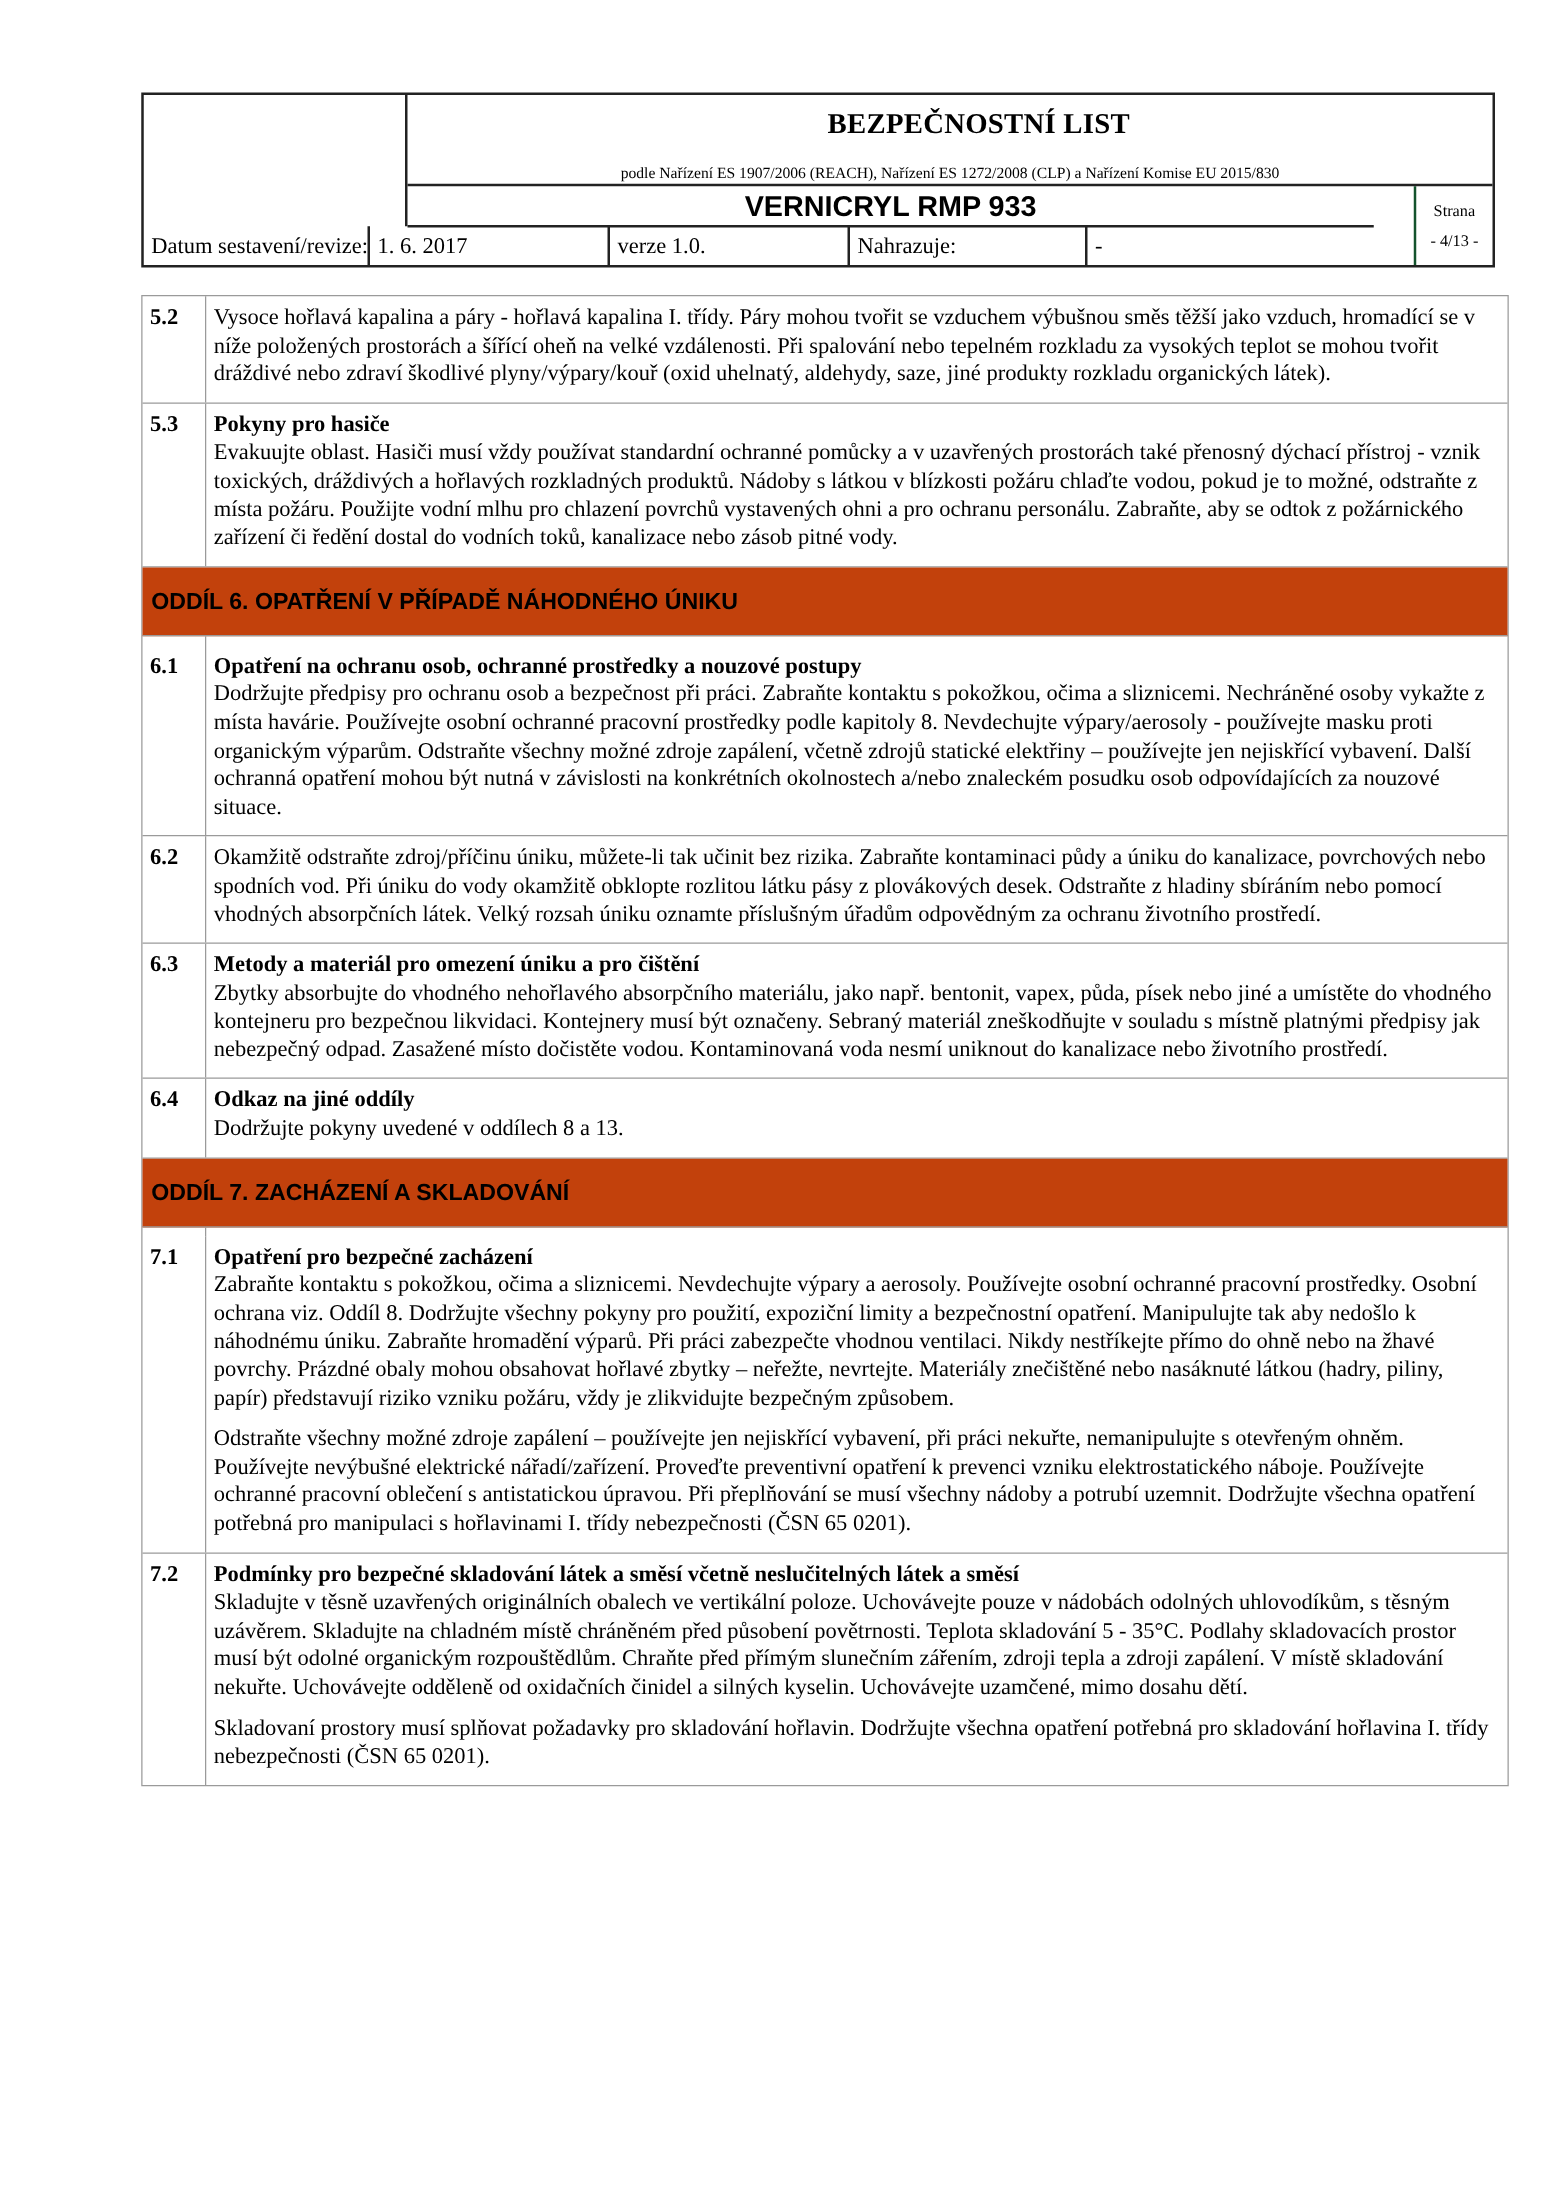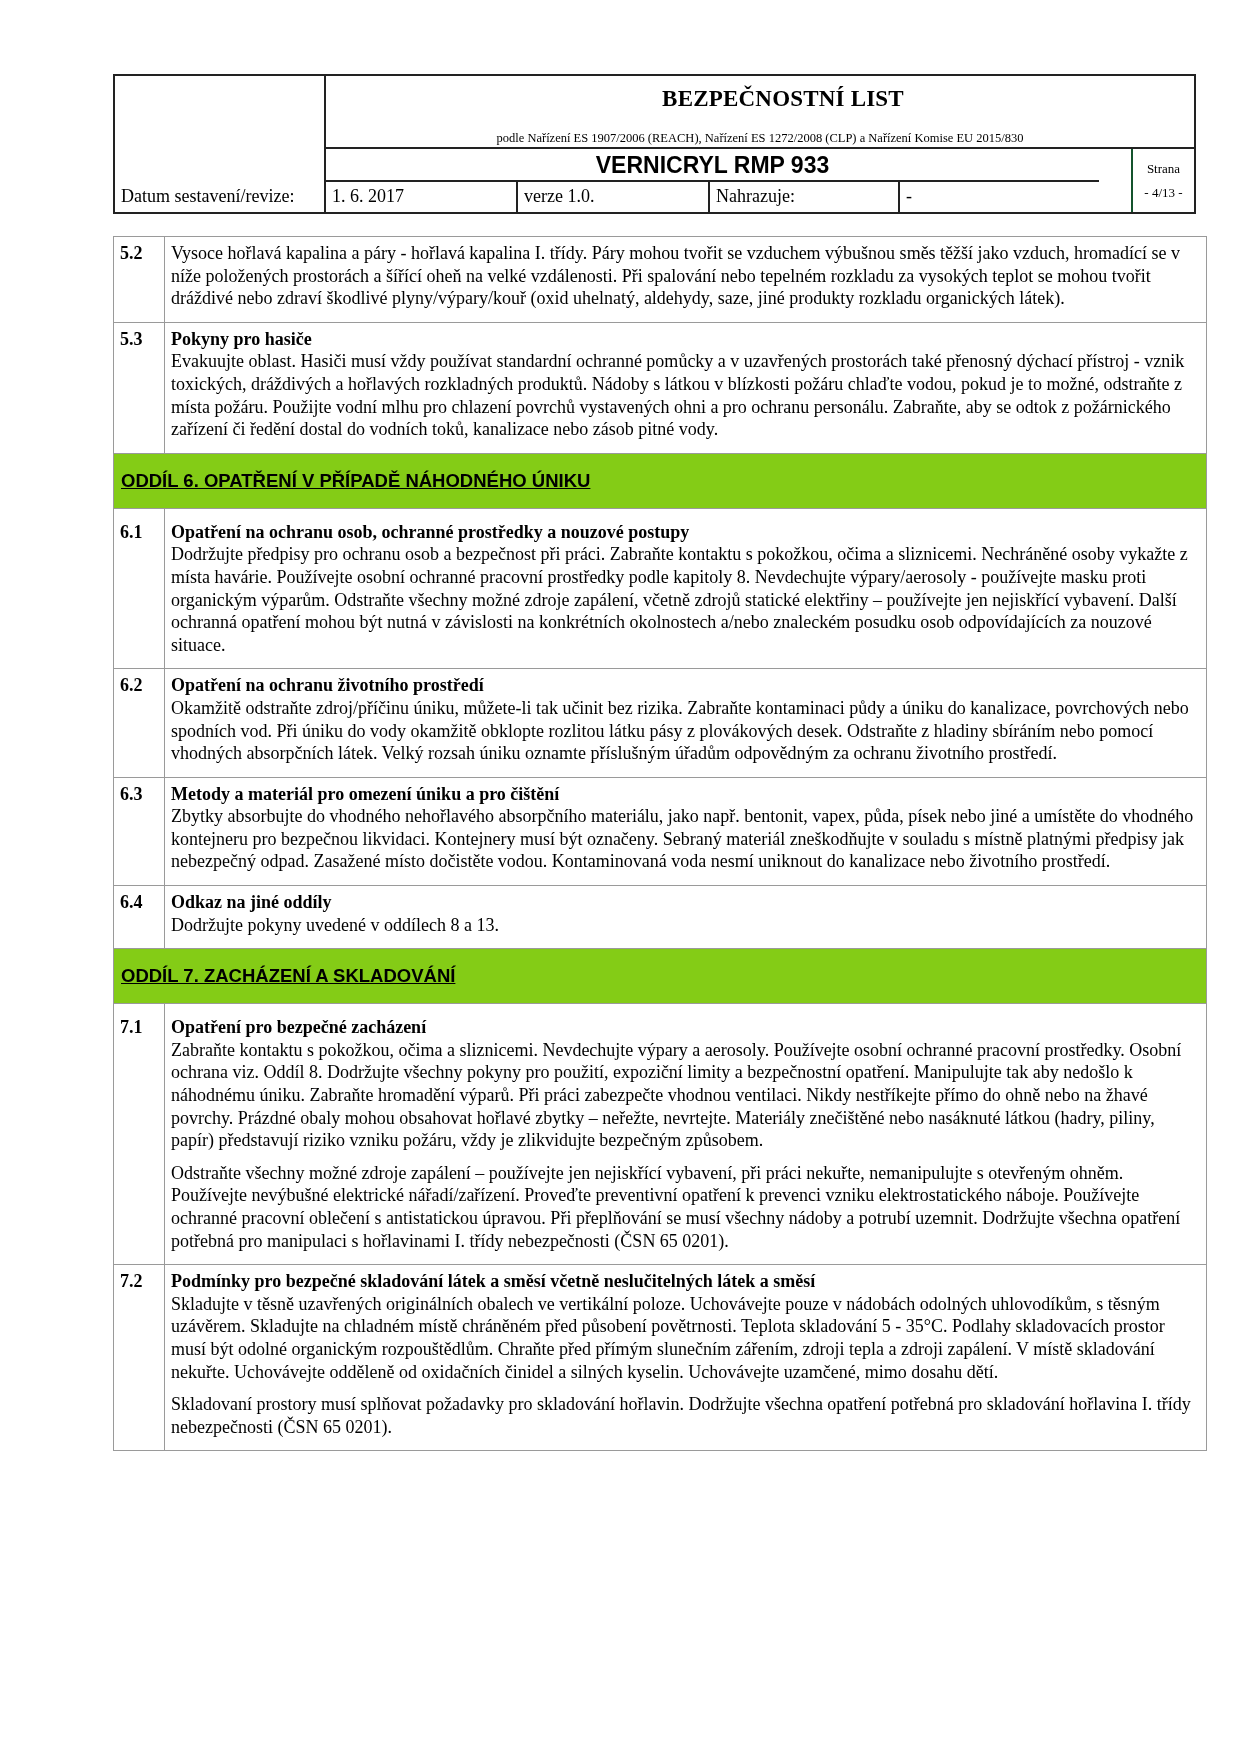--- a/index.html
+++ b/index.html
@@ -37,45 +37,44 @@
     }
     .hdr .meta-row {
       position: absolute; left: 0; top: 105px; width: 984px; height: 31px;
       display: flex; font-size: 18px; line-height: 31px;
     }
     .hdr .meta-row > div {
       border-right: 2px solid #222; box-sizing: border-box; padding-left: 6px;
       white-space: nowrap; overflow: hidden;
     }
     .hdr .meta-row > div:last-child { border-right: none; }
-    .mc-label { width: 211px; font-family: Liberation Serif, serif; }
+    .mc-label { width: 181px; font-family: Liberation Serif, serif; }
     .mc-date { width: 192px; }
     .mc-ver { width: 192px; }
     .mc-repl-label { width: 190px; }
     .mc-repl-val { width: 199px; }
 
     
     .content {
       position: absolute; left: 113px; top: 236px; width: 1094px;
       border: 1px solid #9a9a9a; box-sizing: border-box;
     }
     .row { display: flex; border-bottom: 1px solid #9a9a9a; }
     .row:last-child { border-bottom: none; }
     .num {
       width: 51px; flex: 0 0 51px; border-right: 1px solid #9a9a9a; box-sizing: border-box;
       font-weight: bold; font-size: 18px; padding: 5px 0 0 6px; line-height: 22px;
     }
     .body { flex: 1; padding: 5px 8px 12px 6px; font-size: 18px; line-height: 22.6px; }
     .sub-title { font-weight: bold; }
     .para + .para { margin-top: 10px; }
     .section-hdr {
-      background: #84cc16; font-family: "Liberation Sans", sans-serif; font-weight: bold;
+      background: #c2410c; font-family: "Liberation Sans", sans-serif; font-weight: bold;
       font-size: 18.5px; padding: 0 7px; height: 54px; line-height: 54px;
       border-bottom: 1px solid #9a9a9a;
-      text-decoration: underline;
     }
     .spacer-row { display: flex; height: 7px; border-bottom: none; }
     .spacer-row .num { padding: 0; }
   </style>
 </head>
 <body>
 
 <div class="hdr">
   <div class="logo-cell"></div>
   <div class="title-cell">
@@ -123,21 +122,20 @@
     <div class="num">6.1</div>
     <div class="body">
       <div class="sub-title">Opatření na ochranu osob, ochranné prostředky a nouzové postupy</div>
       <div class="para">Dodržujte předpisy pro ochranu osob a bezpečnost při práci. Zabraňte kontaktu s pokožkou, očima a sliznicemi. Nechráněné osoby vykažte z místa havárie. Používejte osobní ochranné pracovní prostředky podle kapitoly 8. Nevdechujte výpary/aerosoly - používejte masku proti organickým výparům. Odstraňte všechny možné zdroje zapálení, včetně zdrojů statické elektřiny – používejte jen nejiskřící vybavení. Další ochranná opatření mohou být nutná v závislosti na konkrétních okolnostech a/nebo znaleckém posudku osob odpovídajících za nouzové situace.</div>
     </div>
   </div>
 
   <div class="row">
     <div class="num">6.2</div>
     <div class="body">
-      <div class="sub-title">Opatření na ochranu životního prostředí</div>
       <div class="para">Okamžitě odstraňte zdroj/příčinu úniku, můžete-li tak učinit bez rizika. Zabraňte kontaminaci půdy a úniku do kanalizace, povrchových nebo spodních vod. Při úniku do vody okamžitě obklopte rozlitou látku pásy z plovákových desek. Odstraňte z hladiny sbíráním nebo pomocí vhodných absorpčních látek. Velký rozsah úniku oznamte příslušným úřadům odpovědným za ochranu životního prostředí.</div>
     </div>
   </div>
 
   <div class="row">
     <div class="num">6.3</div>
     <div class="body">
       <div class="sub-title">Metody a materiál pro omezení úniku a pro čištění</div>
       <div class="para">Zbytky absorbujte do vhodného nehořlavého absorpčního materiálu, jako např. bentonit, vapex, půda, písek nebo jiné a umístěte do vhodného kontejneru pro bezpečnou likvidaci. Kontejnery musí být označeny. Sebraný materiál zneškodňujte v souladu s místně platnými předpisy jak nebezpečný odpad. Zasažené místo dočistěte vodou. Kontaminovaná voda nesmí uniknout do kanalizace nebo životního prostředí.</div>
     </div>

